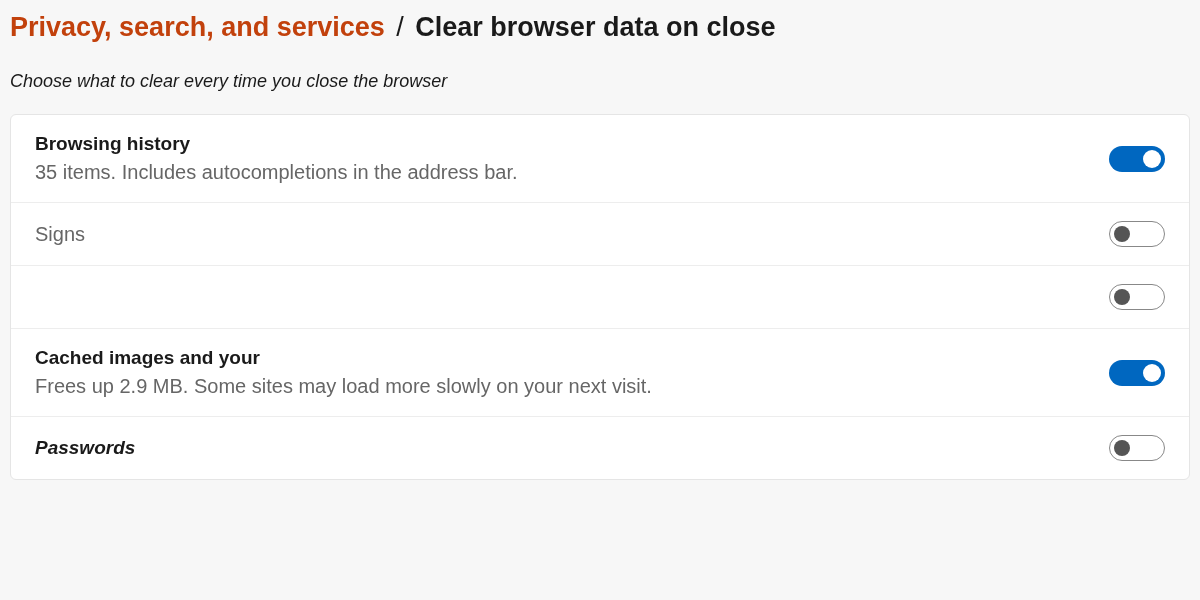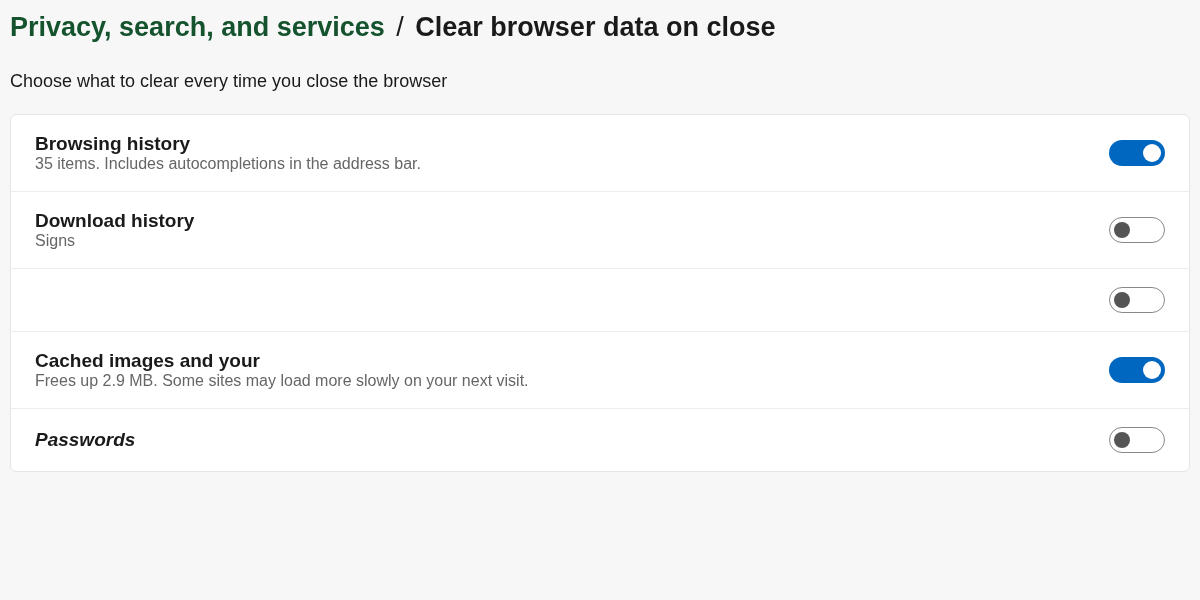--- a/index.html
+++ b/index.html
@@ -14,62 +14,64 @@
       height: 600px;
       overflow: hidden;
       padding: 12px 10px 0 10px;
     }
     .breadcrumb {
       font-size: 27px;
       font-weight: 600;
       margin-bottom: 28px;
     }
     .breadcrumb-link {
-      color: #14532d;
+      color: #c2410c;
     }
     .breadcrumb-sep {
       color: #1a1a1a;
       font-weight: 400;
       margin: 0 4px;
     }
     .breadcrumb-current {
       color: #1a1a1a;
     }
     .subtitle {
       font-size: 18px;
       color: #1a1a1a;
       margin-bottom: 22px;
+      font-style: italic;
     }
     .panel {
       background: #ffffff;
       border: 1px solid #e5e5e5;
       border-radius: 6px;
     }
     .row {
       display: flex;
       align-items: center;
       justify-content: space-between;
       padding: 18px 24px 18px 24px;
       border-bottom: 1px solid #ededed;
     }
     .row:last-child {
       border-bottom: none;
       font-style: italic;
     }
     .row-text {
       display: flex;
       flex-direction: column;
+      gap: 6px;
     }
     .row-title {
       font-size: 19px;
       font-weight: 600;
       color: #1a1a1a;
     }
     .row-desc {
-      font-size: 16px;
+      font-size: 20px;
       color: #666666;
     }
     .toggle {
       width: 56px;
       height: 26px;
       border-radius: 14px;
       position: relative;
       cursor: pointer;
     }
     .toggle.on {
@@ -116,21 +118,20 @@
       <div class="row-title">Browsing history</div>
       <div class="row-desc">35 items. Includes autocompletions in the address bar.</div>
     </div>
     <div class="toggle on">
       <div class="toggle-knob"></div>
     </div>
   </div>
 
   <div class="row">
     <div class="row-text">
-      <div class="row-title">Download history</div>
       <div class="row-desc">Signs</div>
     </div>
     <div class="toggle off">
       <div class="toggle-knob"></div>
     </div>
   </div>
 
   <div class="row">
     <div class="row-text">
     </div>

